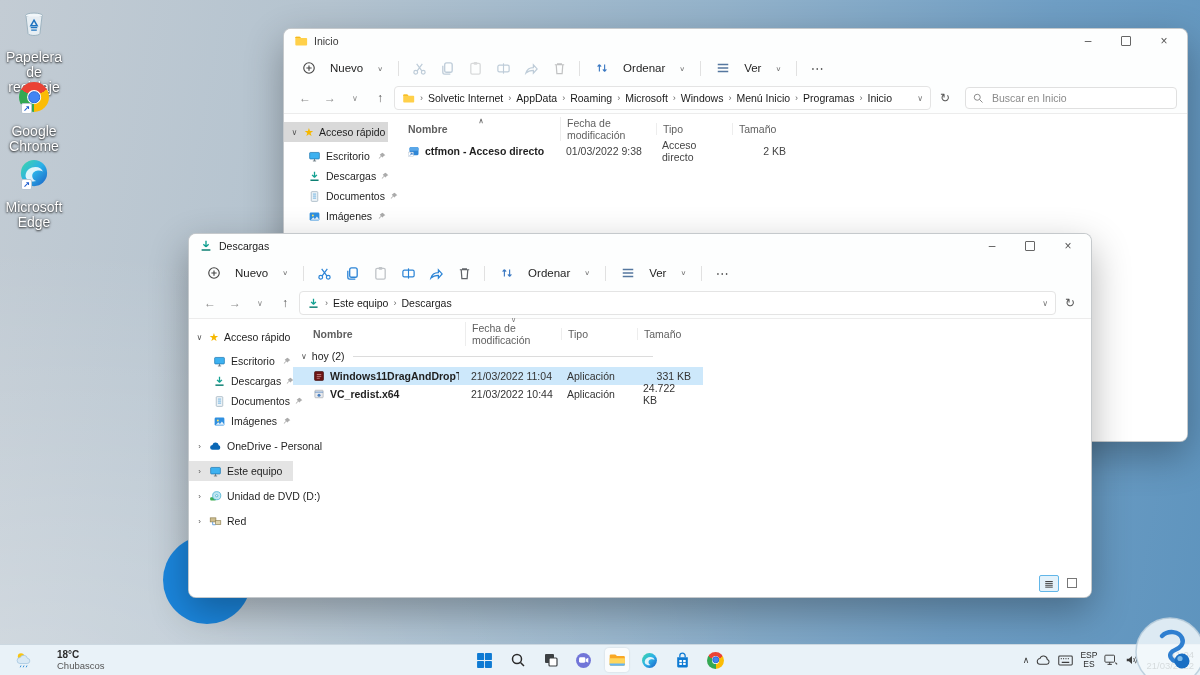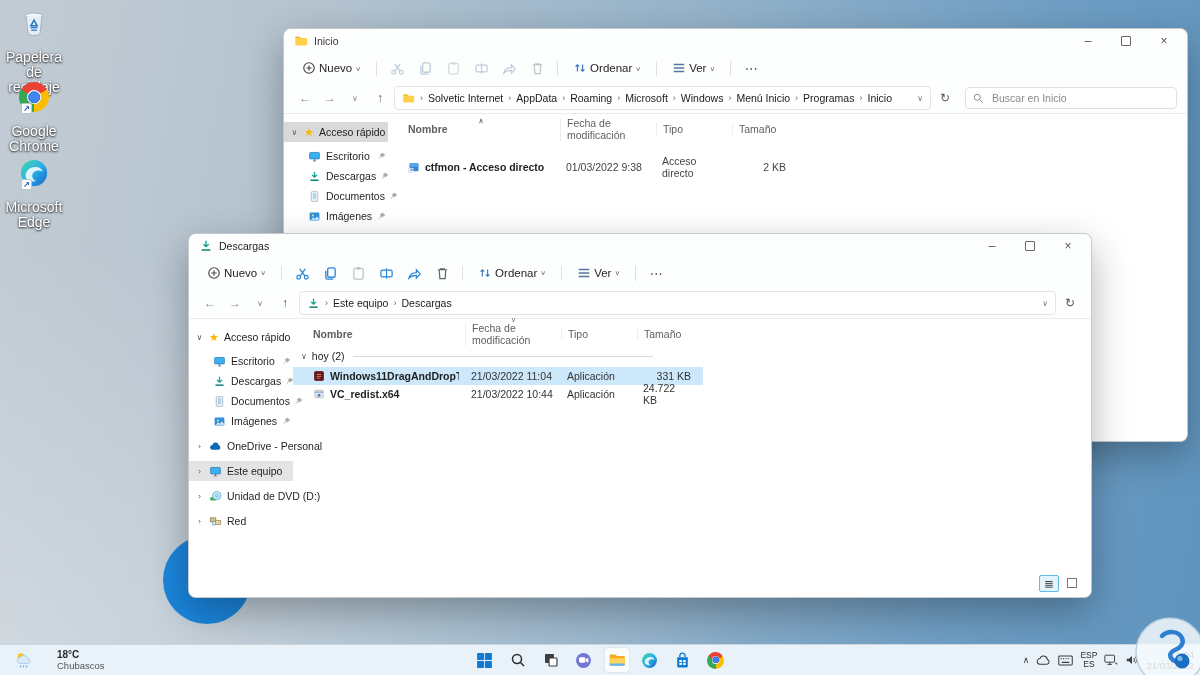--- a/index.html
+++ b/index.html
@@ -26,21 +26,21 @@
   
   .win{position:absolute;background:#fff;border-radius:8px;overflow:hidden;
     border:1px solid rgba(90,100,110,.35);box-shadow:0 14px 38px rgba(0,0,0,.30);
     display:flex;flex-direction:column;font-size:11px;color:#1a1a1a;}
   .titlebar{height:24px;display:flex;align-items:center;gap:6px;padding:0 4px 0 10px;background:#fdfefe;}
   .ttext{font-size:10.5px;color:#3a3a3a;}
   .wc{margin-left:auto;display:flex;}
   .ctrl{width:38px;height:22px;display:flex;align-items:center;justify-content:center;color:#555;font-size:12px;}
   .maxbox{width:8px;height:8px;border:1px solid #666;border-radius:1px;display:block;}
   .toolbar{height:30px;display:flex;align-items:center;padding:0 10px;gap:2px;background:#fdfefe;}
-  .tbtn{display:flex;align-items:center;gap:3px;padding:3px 8px;border-radius:4px;font-size:11.5px;color:#1f1f1f;}
+  .tbtn{display:flex;align-items:center;gap:14px;padding:3px 8px;border-radius:4px;font-size:11.5px;color:#1f1f1f;}
   .ib{display:flex;align-items:center;justify-content:center;width:26px;height:22px;border-radius:4px;}
   .sep{width:1px;height:15px;background:#e1e1e1;margin:0 5px;}
   .chev{font-size:8px;color:#777;transform:scaleY(.8);}
   .disabled{opacity:.38;filter:grayscale(.6);}
   .addr{height:30px;display:flex;align-items:center;gap:3px;padding:0 10px;background:#fdfefe;border-bottom:1px solid #ececec;}
   .navbtn{width:22px;text-align:center;color:#8b8b8b;font-size:12px;}
   .navup{color:#555;}
   .crumbbox{flex:1;display:flex;align-items:center;gap:3px;height:22px;border:1px solid #e4e4e4;
     border-radius:4px;padding:0 7px;background:#fff;font-size:10.5px;}
   .crumbsep{color:#666;font-size:9px;padding:0 2px;}
@@ -311,21 +311,21 @@
         </div>
       </div>
 
       <div class="main">
         <div class="cols">
           <span class="hc c-name"><span class="sortmark">∧</span><span>Nombre</span></span>
           <span class="hc c-date bl">Fecha de modificación</span>
           <span class="hc c-type bl">Tipo</span>
           <span class="hc c-size bl">Tamaño</span>
         </div>
-        <div class="frow" style="margin-top:20px;">
+        <div class="frow" style="margin-top:4px;">
           <span class="fc c-name">
             <span class="fico">
               <svg width="12" height="12" viewBox="0 0 16 16">
                   <rect x="2" y="2.5" width="12" height="11" rx="2" fill="#2f86d6"></rect>
                   <rect x="2" y="2.5" width="12" height="5" rx="2" fill="#5aa7e8"></rect>
                   <rect x="1" y="9.5" width="6" height="6" fill="#fff" stroke="#b9c6d2" stroke-width=".6"></rect>
                   <path d="M2.5 14l3-3M5.5 11H3.4M5.5 11v2.1" stroke="#1a66c0" stroke-width="1"></path>
                 </svg>
             </span>
             <span>ctfmon - Acceso directo</span>

